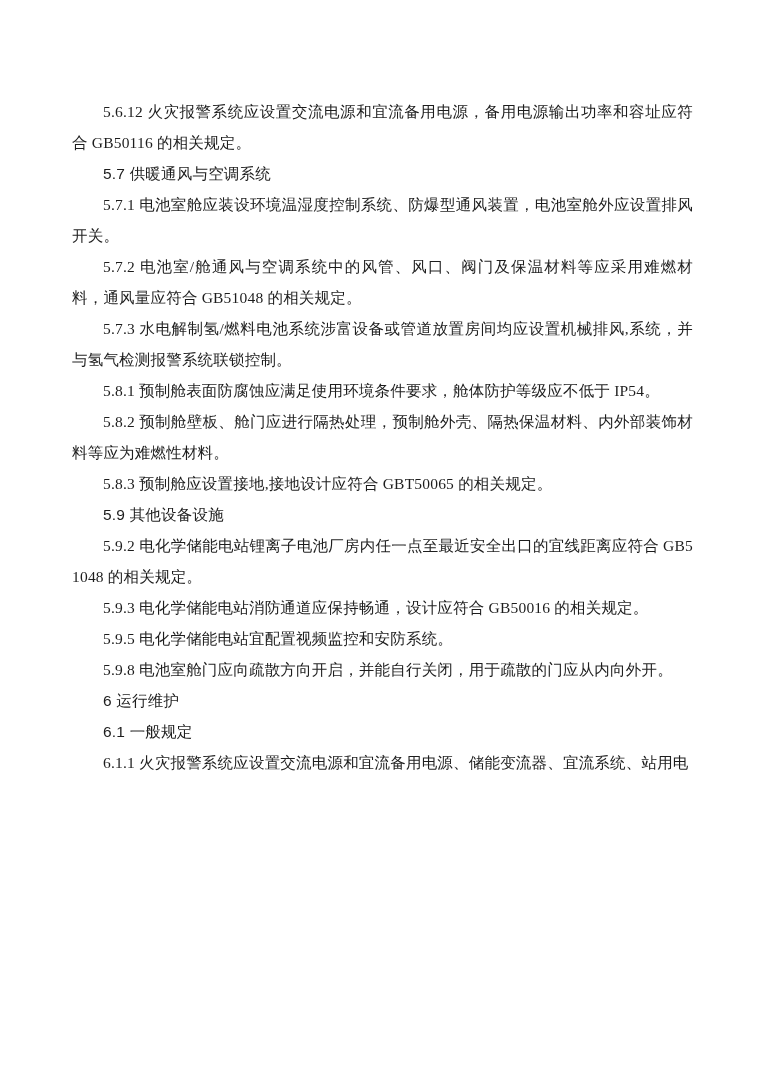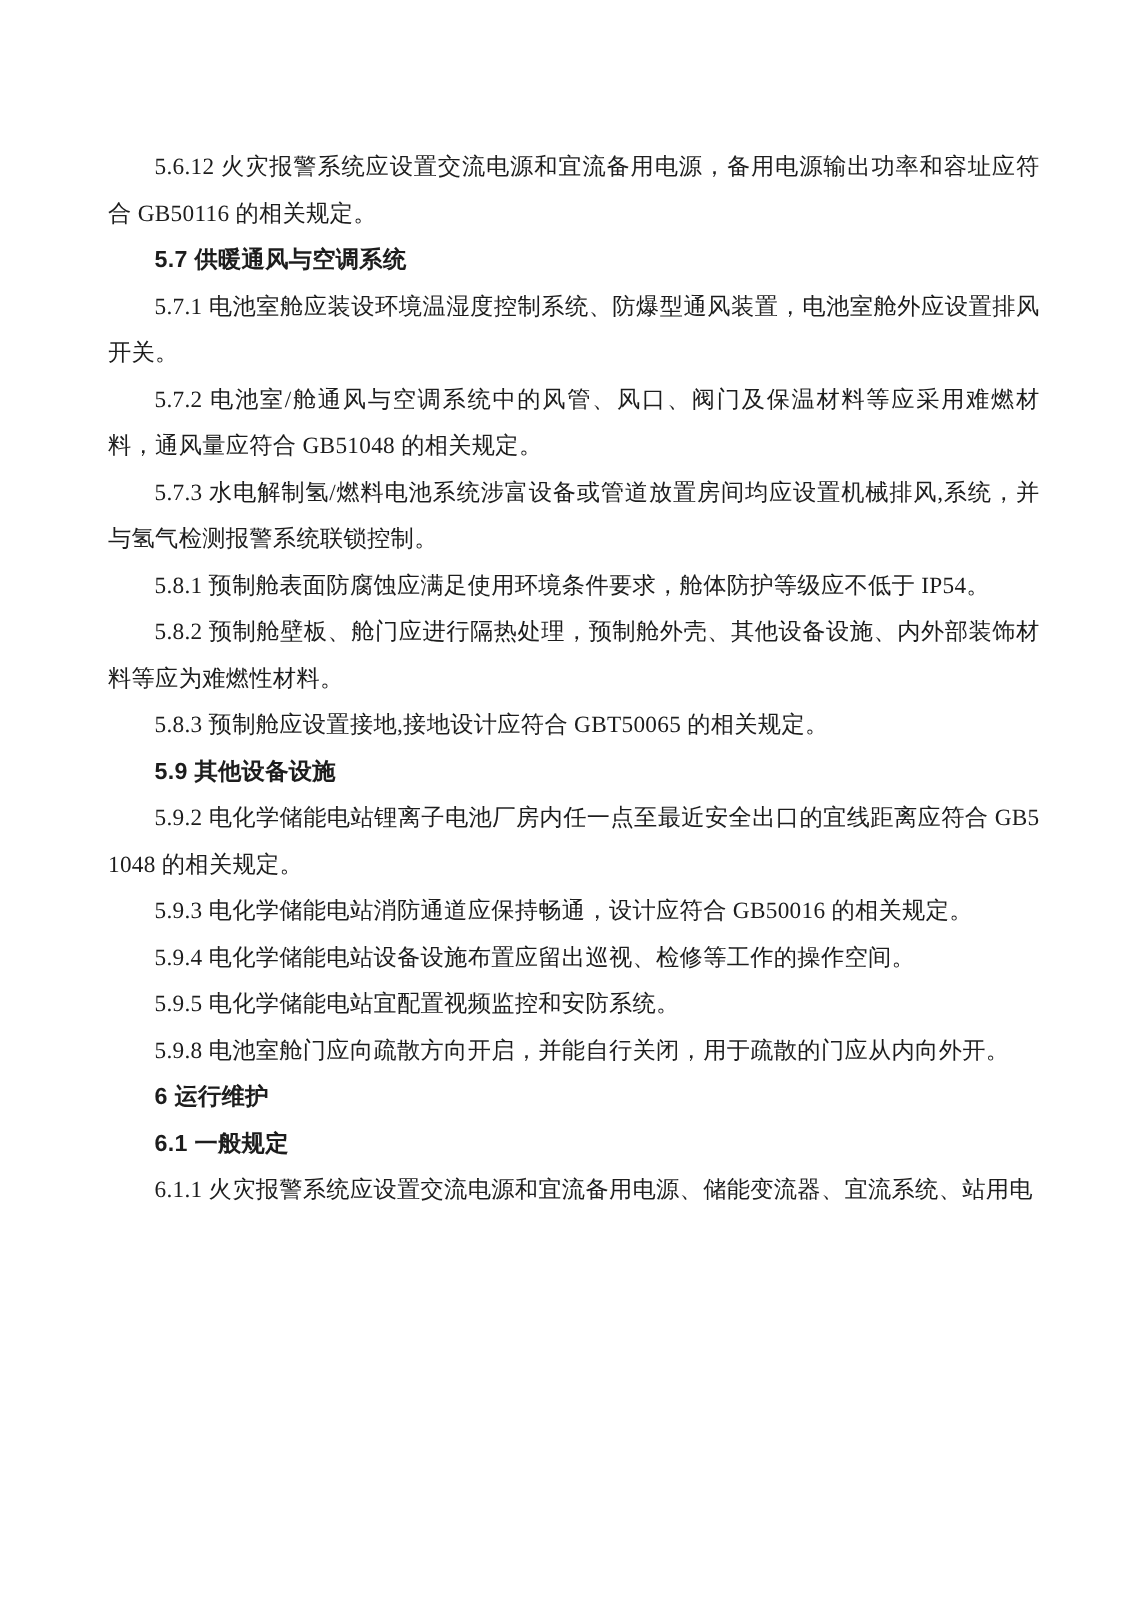--- a/index.html
+++ b/index.html
@@ -31,39 +31,38 @@
     word-break: break-all;
   }
   .doc-body p.para {
     text-indent: 2em;
     font-family: "Liberation Serif", "DejaVu Serif", serif;
     font-weight: normal;
   }
   .doc-body p.heading {
     text-indent: 2em;
     font-family: "Liberation Sans", "DejaVu Sans", sans-serif;
-    font-weight: bold;
+    font-weight: normal;
   }
 </style>
 </head>
 <body>
 
 <div class="page">
   <div class="doc-body">
       <p class="para">5.6.12 火灾报警系统应设置交流电源和宜流备用电源，备用电源输出功率和容址应符合 GB50116 的相关规定。</p>
       <p class="heading">5.7 供暖通风与空调系统</p>
       <p class="para">5.7.1 电池室舱应装设环境温湿度控制系统、防爆型通风装置，电池室舱外应设置排风开关。</p>
       <p class="para">5.7.2 电池室/舱通风与空调系统中的风管、风口、阀门及保温材料等应采用难燃材料，通风量应符合 GB51048 的相关规定。</p>
       <p class="para">5.7.3 水电解制氢/燃料电池系统涉富设备或管道放置房间均应设置机械排风,系统，并与氢气检测报警系统联锁控制。</p>
       <p class="para">5.8.1 预制舱表面防腐蚀应满足使用环境条件要求，舱体防护等级应不低于 IP54。</p>
-      <p class="para">5.8.2 预制舱壁板、舱门应进行隔热处理，预制舱外壳、其他设备设施、内外部装饰材料等应为难燃性材料。</p>
+      <p class="para">5.8.2 预制舱壁板、舱门应进行隔热处理，预制舱外壳、隔热保温材料、内外部装饰材料等应为难燃性材料。</p>
       <p class="para">5.8.3 预制舱应设置接地,接地设计应符合 GBT50065 的相关规定。</p>
       <p class="heading">5.9 其他设备设施</p>
       <p class="para">5.9.2 电化学储能电站锂离子电池厂房内任一点至最近安全出口的宜线距离应符合 GB51048 的相关规定。</p>
       <p class="para">5.9.3 电化学储能电站消防通道应保持畅通，设计应符合 GB50016 的相关规定。</p>
-      <p class="para">5.9.4 电化学储能电站设备设施布置应留出巡视、检修等工作的操作空间。</p>
       <p class="para">5.9.5 电化学储能电站宜配置视频监控和安防系统。</p>
       <p class="para">5.9.8 电池室舱门应向疏散方向开启，并能自行关闭，用于疏散的门应从内向外开。</p>
       <p class="heading">6 运行维护</p>
       <p class="heading">6.1 一般规定</p>
       <p class="para">6.1.1 火灾报警系统应设置交流电源和宜流备用电源、储能变流器、宜流系统、站用电</p>
     </div>
 </div>
 
 </body></html>

